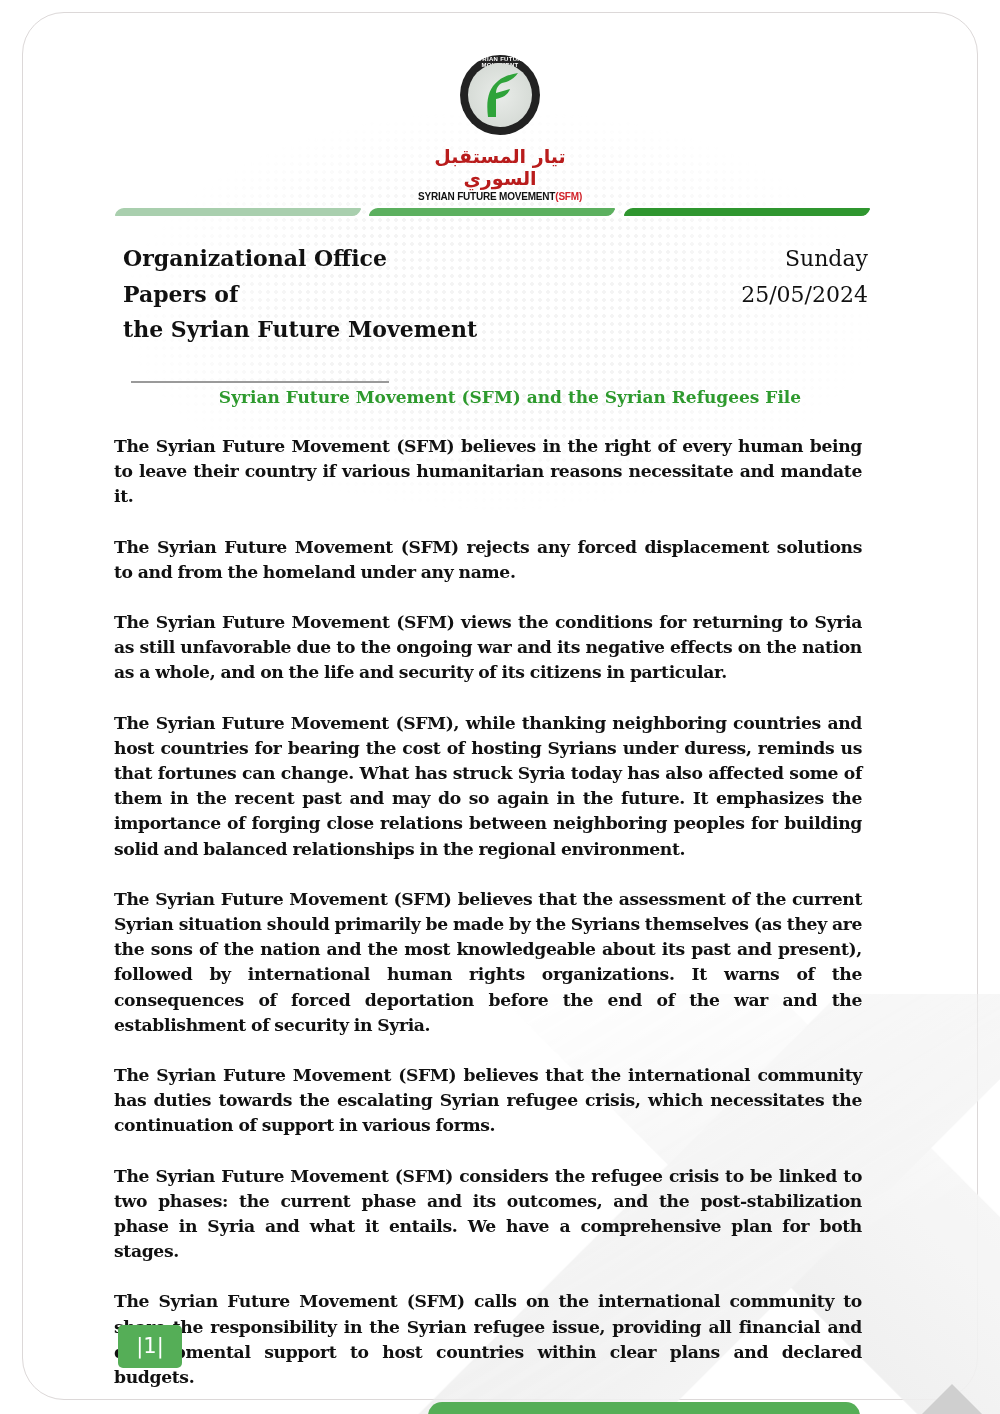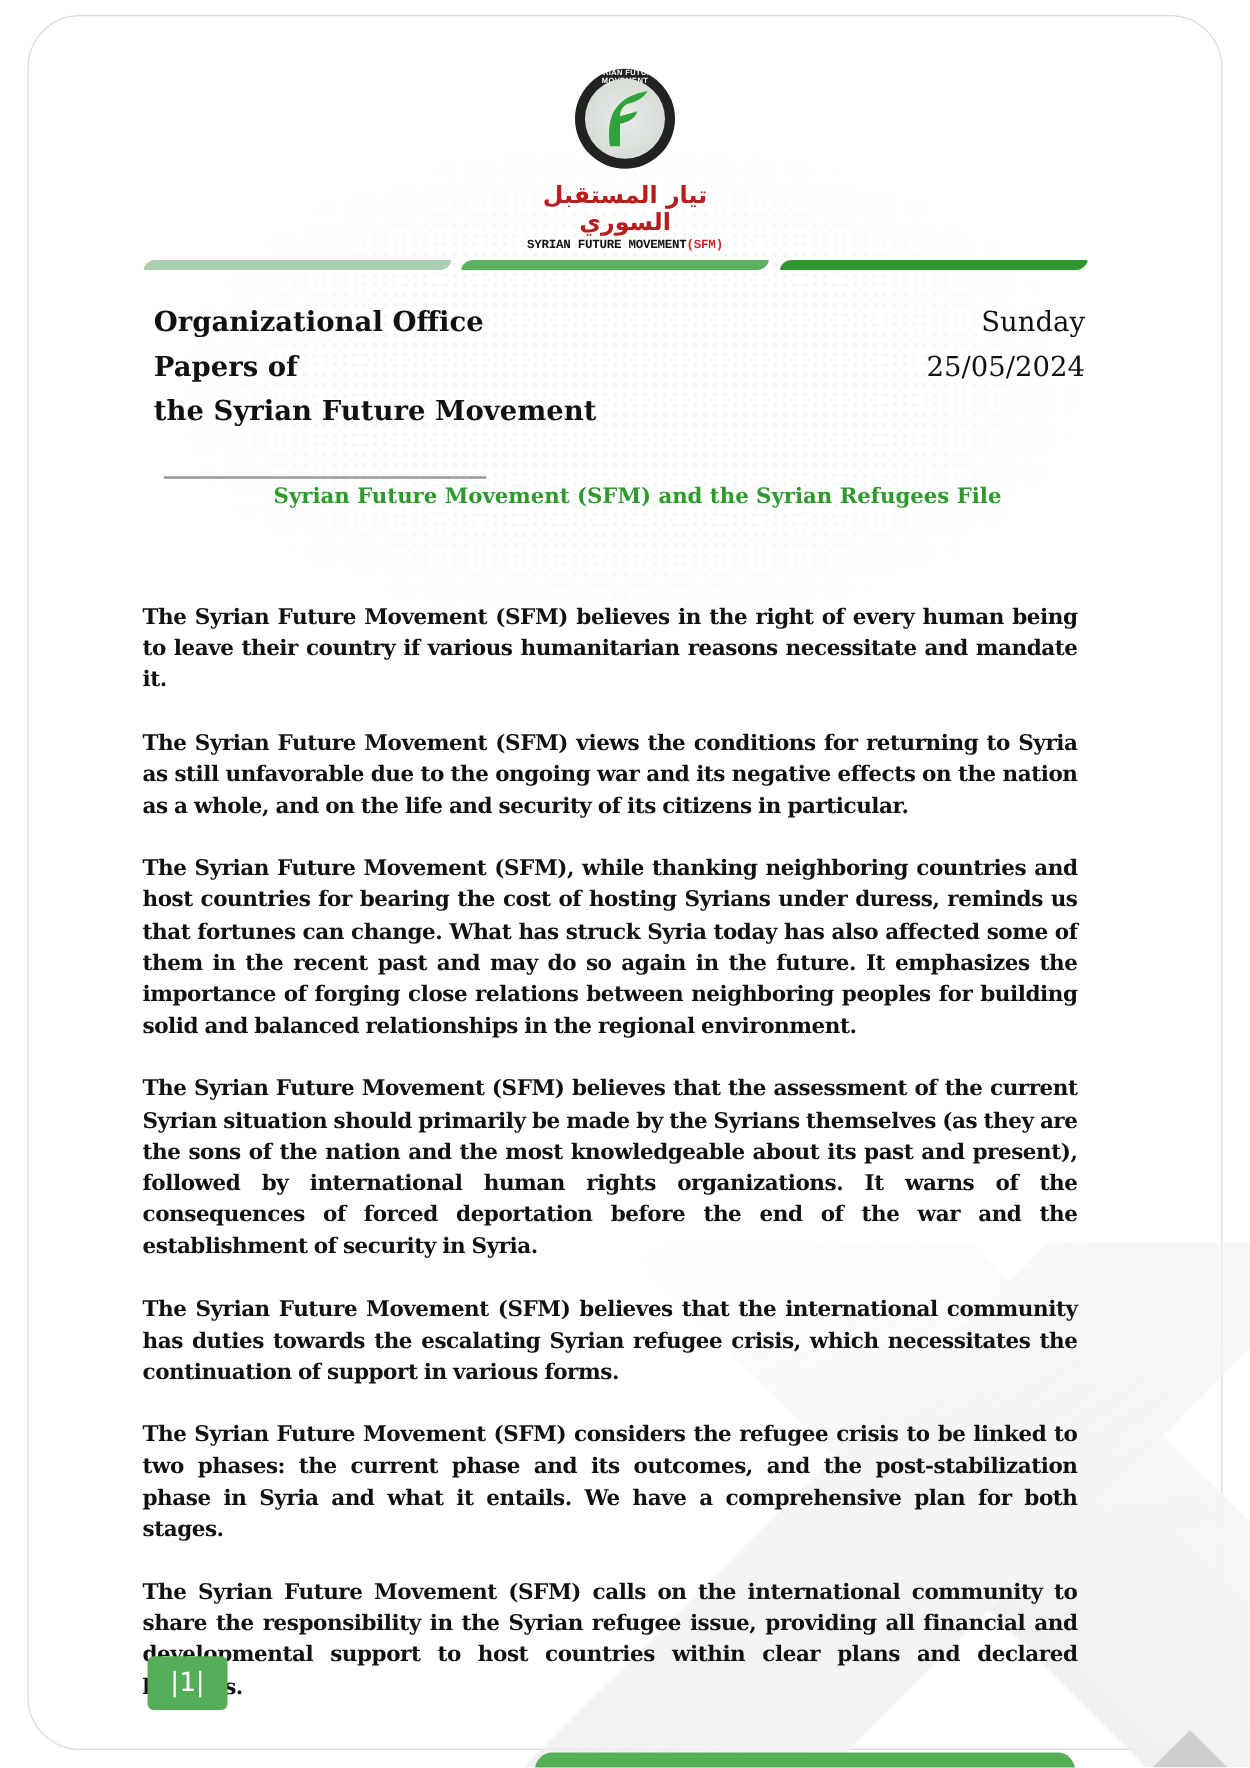--- a/index.html
+++ b/index.html
@@ -51,21 +51,21 @@
   .logo-ring-text {
     position: absolute; top: 1px; left: 0; width: 80px; text-align: center;
     font-family: "Liberation Sans", sans-serif; font-size: 6px; font-weight: bold; color: #fff;
     letter-spacing: 0.3px;
   }
   .logo-arabic {
     margin-top: 10px; font-family: "DejaVu Sans", sans-serif; font-size: 19px; font-weight: bold;
     color: #b91c1c; direction: rtl; line-height: 22px;
   }
   .logo-english {
-    margin-top: 2px; font-family: Liberation Mono, monospace; font-size: 10px; font-weight: bold;
+    margin-top: 2px; font-family: Liberation Sans, sans-serif; font-size: 10px; font-weight: bold;
     color: #111; letter-spacing: -0.2px;
   }
   .logo-english .sfm { color: #d2232a; }
 
   .bars { position: absolute; left: 114px; top: 208px; width: 758px; height: 9px; }
   .bar {
     position: absolute; top: 0; height: 8px; border-radius: 8px 2px 8px 2px;
     transform: skewX(-20deg);
   }
   .bar.b1 { left: 2px; width: 244px; background: #a9cfae; }
@@ -75,21 +75,21 @@
   .hdr-left { position: absolute; left: 123px; top: 241px; font-size: 22px; line-height: 35.5px; }
   .hdr-left .line { white-space: nowrap; font-weight: bold; }
   .hdr-underline { position: absolute; left: 131px; top: 381px; width: 258px; height: 2px; background: #9a9a9a; }
   .hdr-right { position: absolute; right: 132px; top: 241px; font-size: 22px; line-height: 35.5px; text-align: right; }
 
   .doc-title {
     position: absolute; left: 114px; width: 792px; top: 385px; text-align: center;
     color: #2e9a2e; font-weight: bold; font-size: 17px; line-height: 24px;
   }
 
-  .body { position: absolute; left: 114px; top: 434px; width: 748px; margin-top: 48px; }
+  .body { position: absolute; left: 114px; top: 434px; width: 748px; }
   .para {
     font-weight: bold; font-size: 17.2px; line-height: 25.2px; text-align: justify;
     margin: 0 0 25px 0; letter-spacing: -0.35px; word-spacing: -0.5px;
   }
 
   .page-num {
     position: absolute; left: 118px; top: 1325px; width: 64px; height: 43px;
     background: #55ae57; border-radius: 5px; color: #fff;
     font-family: "DejaVu Sans", sans-serif; font-size: 21px; line-height: 43px; text-align: center;
   }
@@ -134,20 +134,21 @@
 
 <div class="hdr-right">
   <div>Sunday</div>
   <div>25/05/2024</div>
 </div>
 
 <div class="doc-title">Syrian Future Movement (SFM) and the Syrian Refugees File</div>
 
 <div class="body">
   <p class="para">The Syrian Future Movement (SFM) believes in the right of every human being to leave their country if various humanitarian reasons necessitate and mandate it.</p>
+  <p class="para">The Syrian Future Movement (SFM) rejects any forced displacement solutions to and from the homeland under any name.</p>
   <p class="para">The Syrian Future Movement (SFM) views the conditions for returning to Syria as still unfavorable due to the ongoing war and its negative effects on the nation as a whole, and on the life and security of its citizens in particular.</p>
   <p class="para">The Syrian Future Movement (SFM), while thanking neighboring countries and host countries for bearing the cost of hosting Syrians under duress, reminds us that fortunes can change. What has struck Syria today has also affected some of them in the recent past and may do so again in the future. It emphasizes the importance of forging close relations between neighboring peoples for building solid and balanced relationships in the regional environment.</p>
   <p class="para">The Syrian Future Movement (SFM) believes that the assessment of the current Syrian situation should primarily be made by the Syrians themselves (as they are the sons of the nation and the most knowledgeable about its past and present), followed by international human rights organizations. It warns of the consequences of forced deportation before the end of the war and the establishment of security in Syria.</p>
   <p class="para">The Syrian Future Movement (SFM) believes that the international community has duties towards the escalating Syrian refugee crisis, which necessitates the continuation of support in various forms.</p>
   <p class="para">The Syrian Future Movement (SFM) considers the refugee crisis to be linked to two phases: the current phase and its outcomes, and the post-stabilization phase in Syria and what it entails. We have a comprehensive plan for both stages.</p>
   <p class="para">The Syrian Future Movement (SFM) calls on the international community to share the responsibility in the Syrian refugee issue, providing all financial and developmental support to host countries within clear plans and declared budgets.</p>
 </div>
 
 <div class="page-num">|1|</div>
 <div class="footer-bar"></div>

